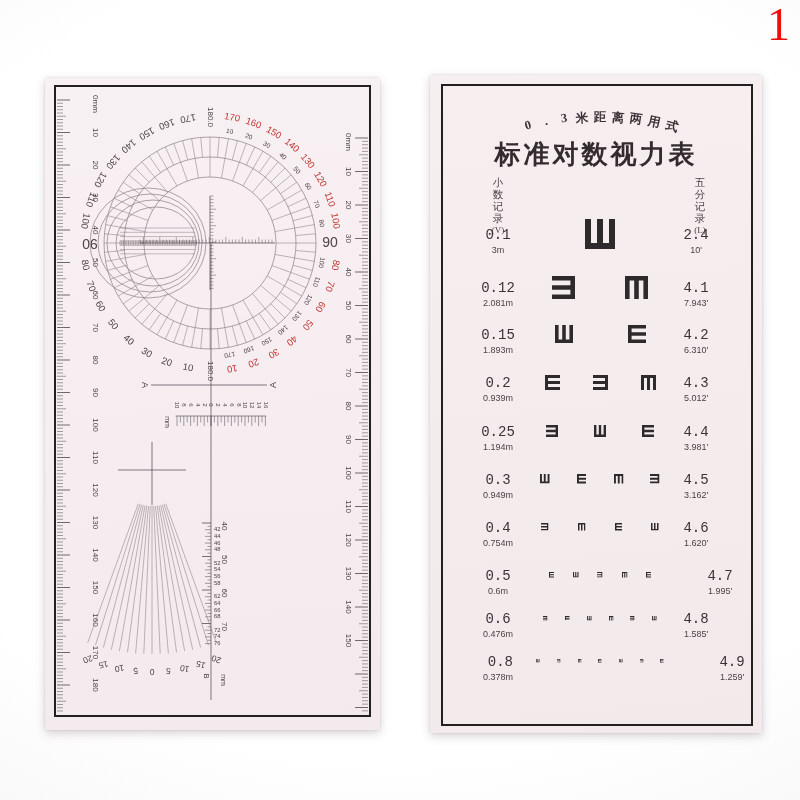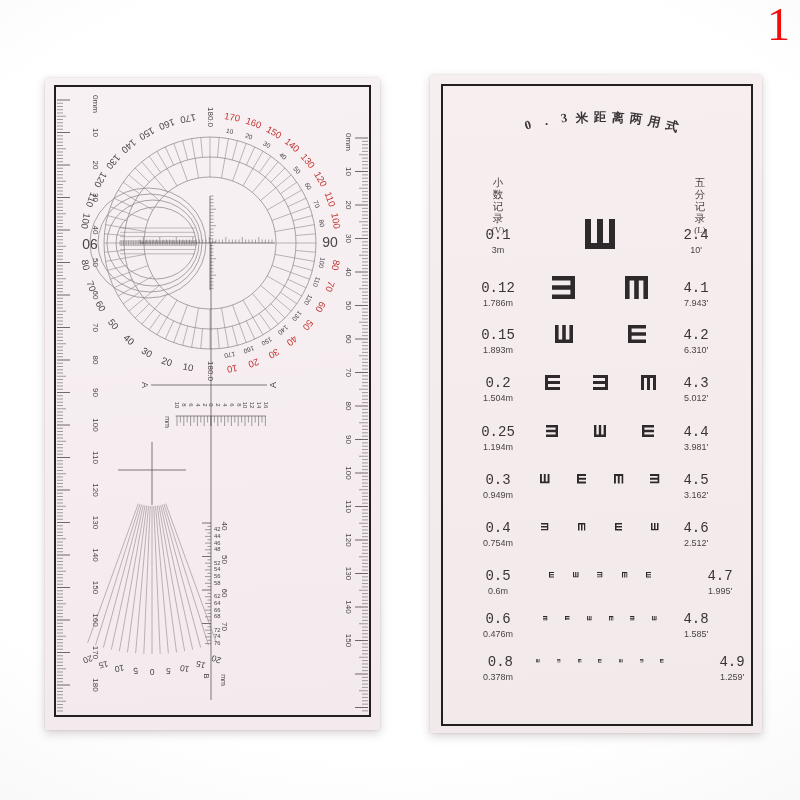--- a/index.html
+++ b/index.html
@@ -850,20 +850,21 @@
       <div class="ec-sub-char" style="left: 89px; top: 42.8px; transform: rotate(-16deg);">0</div>
       <div class="ec-sub-char" style="left: 107px; top: 38.95px; transform: rotate(-12deg);">.</div>
       <div class="ec-sub-char" style="left: 125px; top: 36.2px; transform: rotate(-8deg);">3</div>
       <div class="ec-sub-char" style="left: 143px; top: 34.55px; transform: rotate(-4deg);">米</div>
       <div class="ec-sub-char" style="left: 161px; top: 34px; transform: rotate(0deg);">距</div>
       <div class="ec-sub-char" style="left: 179px; top: 34.55px; transform: rotate(4deg);">离</div>
       <div class="ec-sub-char" style="left: 197px; top: 36.2px; transform: rotate(8deg);">两</div>
       <div class="ec-sub-char" style="left: 215px; top: 38.95px; transform: rotate(12deg);">用</div>
       <div class="ec-sub-char" style="left: 233px; top: 42.8px; transform: rotate(16deg);">式</div>
     </div>
+  <div class="ec-title">标准对数视力表</div>
   <div class="vhead" style="left:52px;top:102px;width:32px;">
     <div class="vchars" id="vh-left">
         <div>小</div>
         <div>数</div>
         <div>记</div>
         <div>录</div>
       </div>
     <div class="vsuf">(V)</div>
   </div>
   <div class="vhead" style="left:254px;top:102px;width:32px;">
@@ -887,21 +888,21 @@
         </div>
         <div class="optotype" style="width: 30px; height: 30px; left: 155px; top: 144px; transform: rotate(270deg);">
           <svg viewBox="0 0 5 5">
             <path d="M0 0H5V1H1V2H5V3H1V4H5V5H0Z" fill="#2e2a2c"></path>
           </svg>
         </div>
       </div>
       <div>
         <div class="pair" style="left: 68px; top: 204px;">
           <div class="num">0.12</div>
-          <div class="sub">1.786m</div>
+          <div class="sub">2.081m</div>
         </div>
         <div class="pair" style="left: 266px; top: 204px;">
           <div class="num">4.1</div>
           <div class="sub">7.943'</div>
         </div>
         <div class="optotype" style="width: 23px; height: 23px; left: 122px; top: 200.5px; transform: rotate(180deg);">
           <svg viewBox="0 0 5 5">
             <path d="M0 0H5V1H1V2H5V3H1V4H5V5H0Z" fill="#2e2a2c"></path>
           </svg>
         </div>
@@ -927,21 +928,21 @@
         </div>
         <div class="optotype" style="width: 18px; height: 18px; left: 197.5px; top: 250px; transform: rotate(0deg);">
           <svg viewBox="0 0 5 5">
             <path d="M0 0H5V1H1V2H5V3H1V4H5V5H0Z" fill="#2e2a2c"></path>
           </svg>
         </div>
       </div>
       <div>
         <div class="pair" style="left: 68px; top: 299px;">
           <div class="num">0.2</div>
-          <div class="sub">1.504m</div>
+          <div class="sub">0.939m</div>
         </div>
         <div class="pair" style="left: 266px; top: 299px;">
           <div class="num">4.3</div>
           <div class="sub">5.012'</div>
         </div>
         <div class="optotype" style="width: 15px; height: 15px; left: 114.5px; top: 299.5px; transform: rotate(0deg);">
           <svg viewBox="0 0 5 5">
             <path d="M0 0H5V1H1V2H5V3H1V4H5V5H0Z" fill="#2e2a2c"></path>
           </svg>
         </div>
@@ -1011,21 +1012,21 @@
           </svg>
         </div>
       </div>
       <div>
         <div class="pair" style="left: 68px; top: 444px;">
           <div class="num">0.4</div>
           <div class="sub">0.754m</div>
         </div>
         <div class="pair" style="left: 266px; top: 444px;">
           <div class="num">4.6</div>
-          <div class="sub">2.512'</div>
+          <div class="sub">1.620'</div>
         </div>
         <div class="optotype" style="width: 7.5px; height: 7.5px; left: 111.25px; top: 448.25px; transform: rotate(180deg);">
           <svg viewBox="0 0 5 5">
             <path d="M0 0H5V1H1V2H5V3H1V4H5V5H0Z" fill="#2e2a2c"></path>
           </svg>
         </div>
         <div class="optotype" style="width: 7.5px; height: 7.5px; left: 147.917px; top: 448.25px; transform: rotate(90deg);">
           <svg viewBox="0 0 5 5">
             <path d="M0 0H5V1H1V2H5V3H1V4H5V5H0Z" fill="#2e2a2c"></path>
           </svg>

